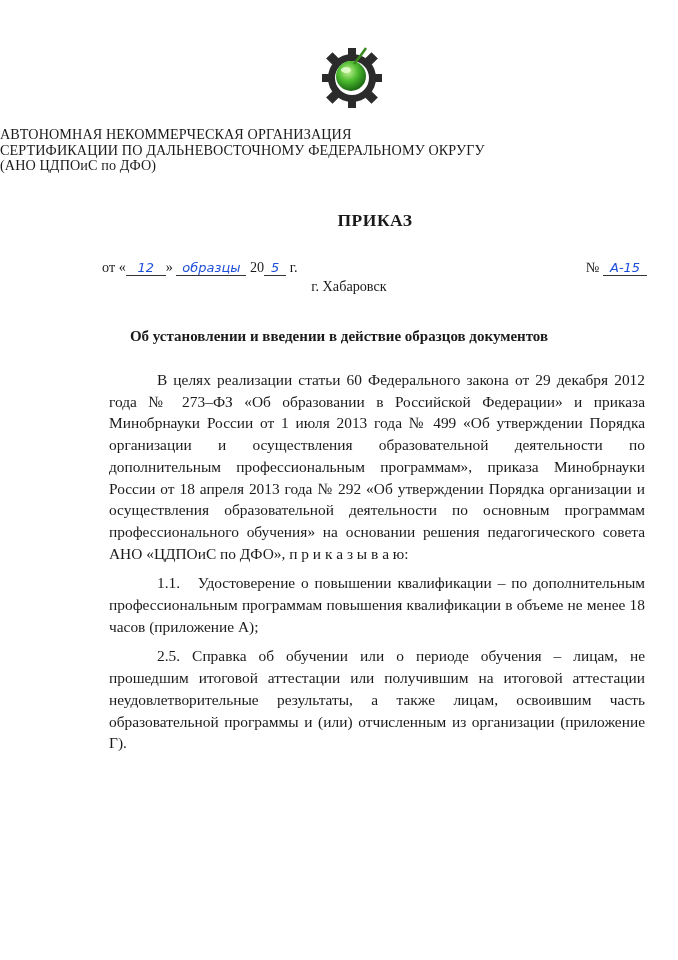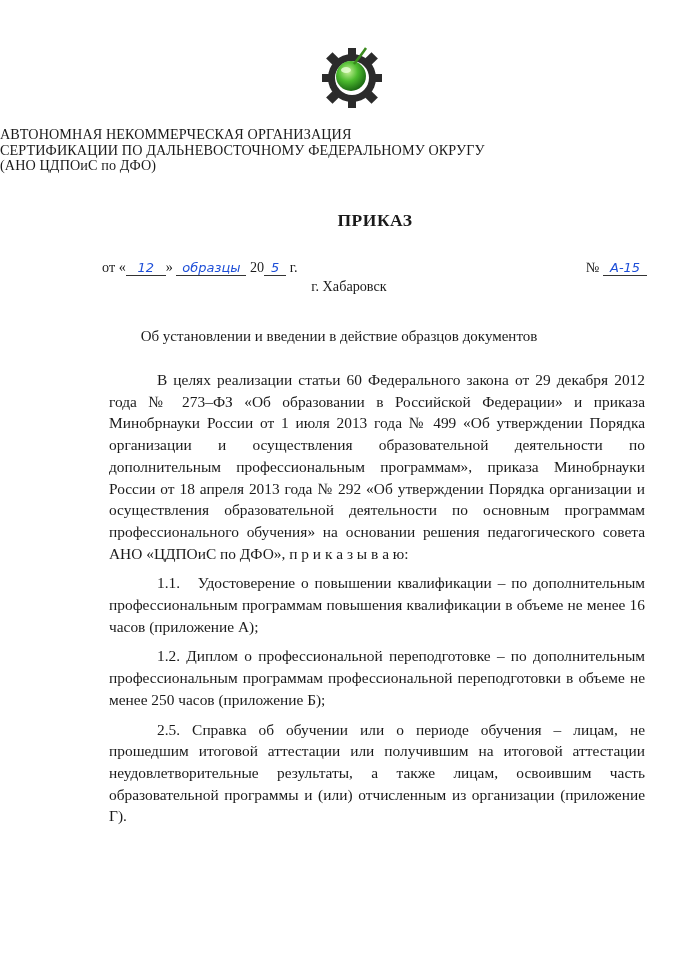--- a/index.html
+++ b/index.html
@@ -5,21 +5,21 @@
   html, body { margin: 0; padding: 0; background: #ffffff; }
   body { width: 678px; height: 960px; position: relative; overflow: hidden; font-family: "Liberation Serif", "DejaVu Serif", serif; color: #1a1a1a; }
   .logo { position: absolute; left: 318px; top: 42px; width: 68px; height: 68px; }
   .org { position: absolute; left: 0; width: 678px; text-align: left; font-size: 14.2px; line-height: 15.5px; top: 127px; letter-spacing: 0.1px; }
   .org div { white-space: nowrap; }
   .title { position: absolute; top: 210px; left: 0; width: 678px; text-align: center; font-weight: bold; font-size: 17.5px; letter-spacing: 0.5px; padding-left: 36px; }
   .dateline { position: absolute; top: 259px; left: 102px; font-size: 14.2px; white-space: nowrap; }
   .hw { font-family: "DejaVu Sans", sans-serif; font-style: italic; color: #1d4ed8; display: inline-block; border-bottom: 1px solid #333; text-align: center; font-size: 13px; line-height: 14px; }
   .city { position: absolute; top: 278px; left: 0; width: 678px; text-align: center; font-size: 14.2px; margin-left: 10px; }
   .number { position: absolute; top: 259px; left: 586px; font-size: 14.2px; white-space: nowrap; }
-  .subject { position: absolute; top: 328px; left: 0; width: 678px; text-align: center; font-weight: normal; font-size: 15px; }
+  .subject { position: absolute; top: 328px; left: 0; width: 678px; text-align: center; font-weight: bold; font-size: 15px; }
   .body { position: absolute; top: 361px; left: 101px; width: 552px; font-size: 15.4px; line-height: 21.7px; text-align: justify; }
   .body p { margin: 8px; text-indent: 48px; }
   .body p.item1 { text-indent: 48px; }
 </style>
 </head>
 <body>
 
 <div>
 
   <div class="logo">
@@ -68,18 +68,17 @@
     <span>№</span>
     <span class="hw" style="width:44px">А-15</span>
   </div>
 
   <div class="city">г. Хабаровск</div>
 
   <div class="subject">Об установлении и введении в действие образцов документов</div>
 
   <div class="body">
     <p>В целях реализации статьи 60 Федерального закона от 29 декабря 2012 года № 273–ФЗ «Об образовании в Российской Федерации» и приказа Минобрнауки России от 1 июля 2013 года № 499 «Об утверждении Порядка организации и осуществления образовательной деятельности по дополнительным профессиональным программам», приказа Минобрнауки России от 18 апреля 2013 года № 292 «Об утверждении Порядка организации и осуществления образовательной деятельности по основным программам профессионального обучения» на основании решения педагогического совета АНО «ЦДПОиС по ДФО», п р и к а з ы в а ю:</p>
-    <p style="white-space: pre-wrap;">1.1.   Удостоверение о повышении квалификации – по дополнительным профессиональным программам повышения квалификации в объеме не менее 16 часов (приложение А);</p>
-    <p>1.2. Диплом о профессиональной переподготовке – по дополнительным профессиональным программам профессиональной переподготовки в объеме не менее 250 часов (приложение Б);</p>
+    <p style="white-space: pre-wrap;">1.1.   Удостоверение о повышении квалификации – по дополнительным профессиональным программам повышения квалификации в объеме не менее 18 часов (приложение А);</p>
     <p>2.5. Справка об обучении или о периоде обучения – лицам, не прошедшим итоговой аттестации или получившим на итоговой аттестации неудовлетворительные результаты, а также лицам, освоившим часть образовательной программы и (или) отчисленным из организации (приложение Г).</p>
   </div>
 
 </div>
 
 </body></html>

